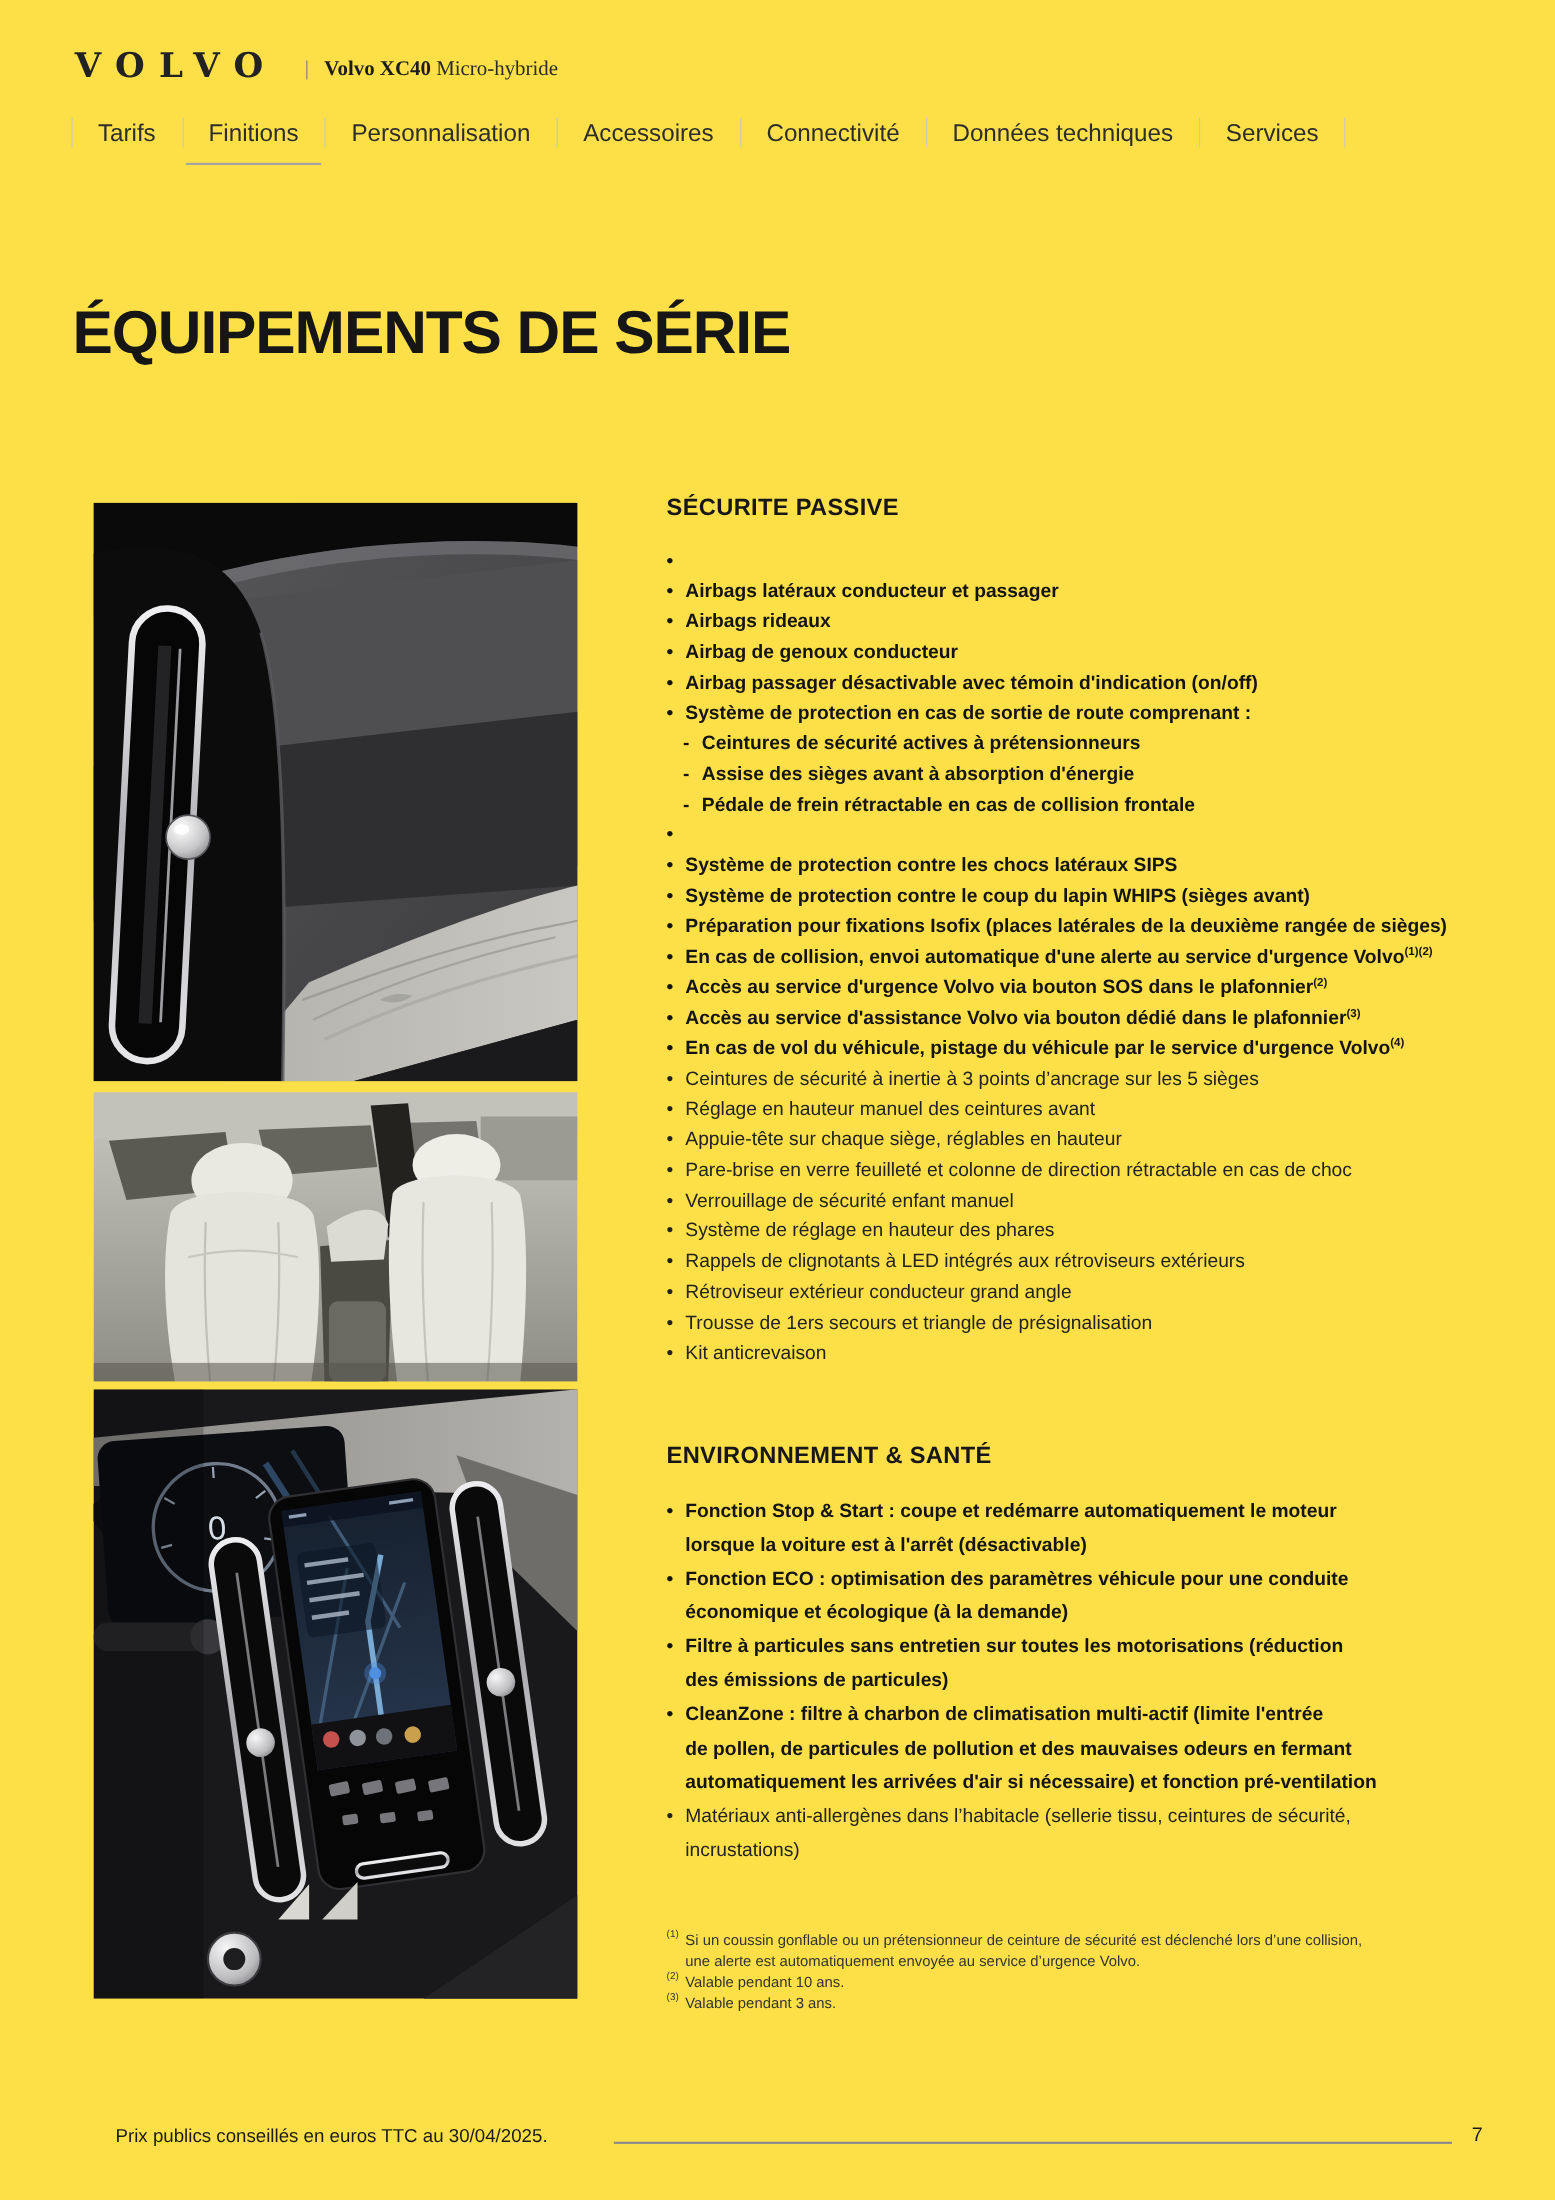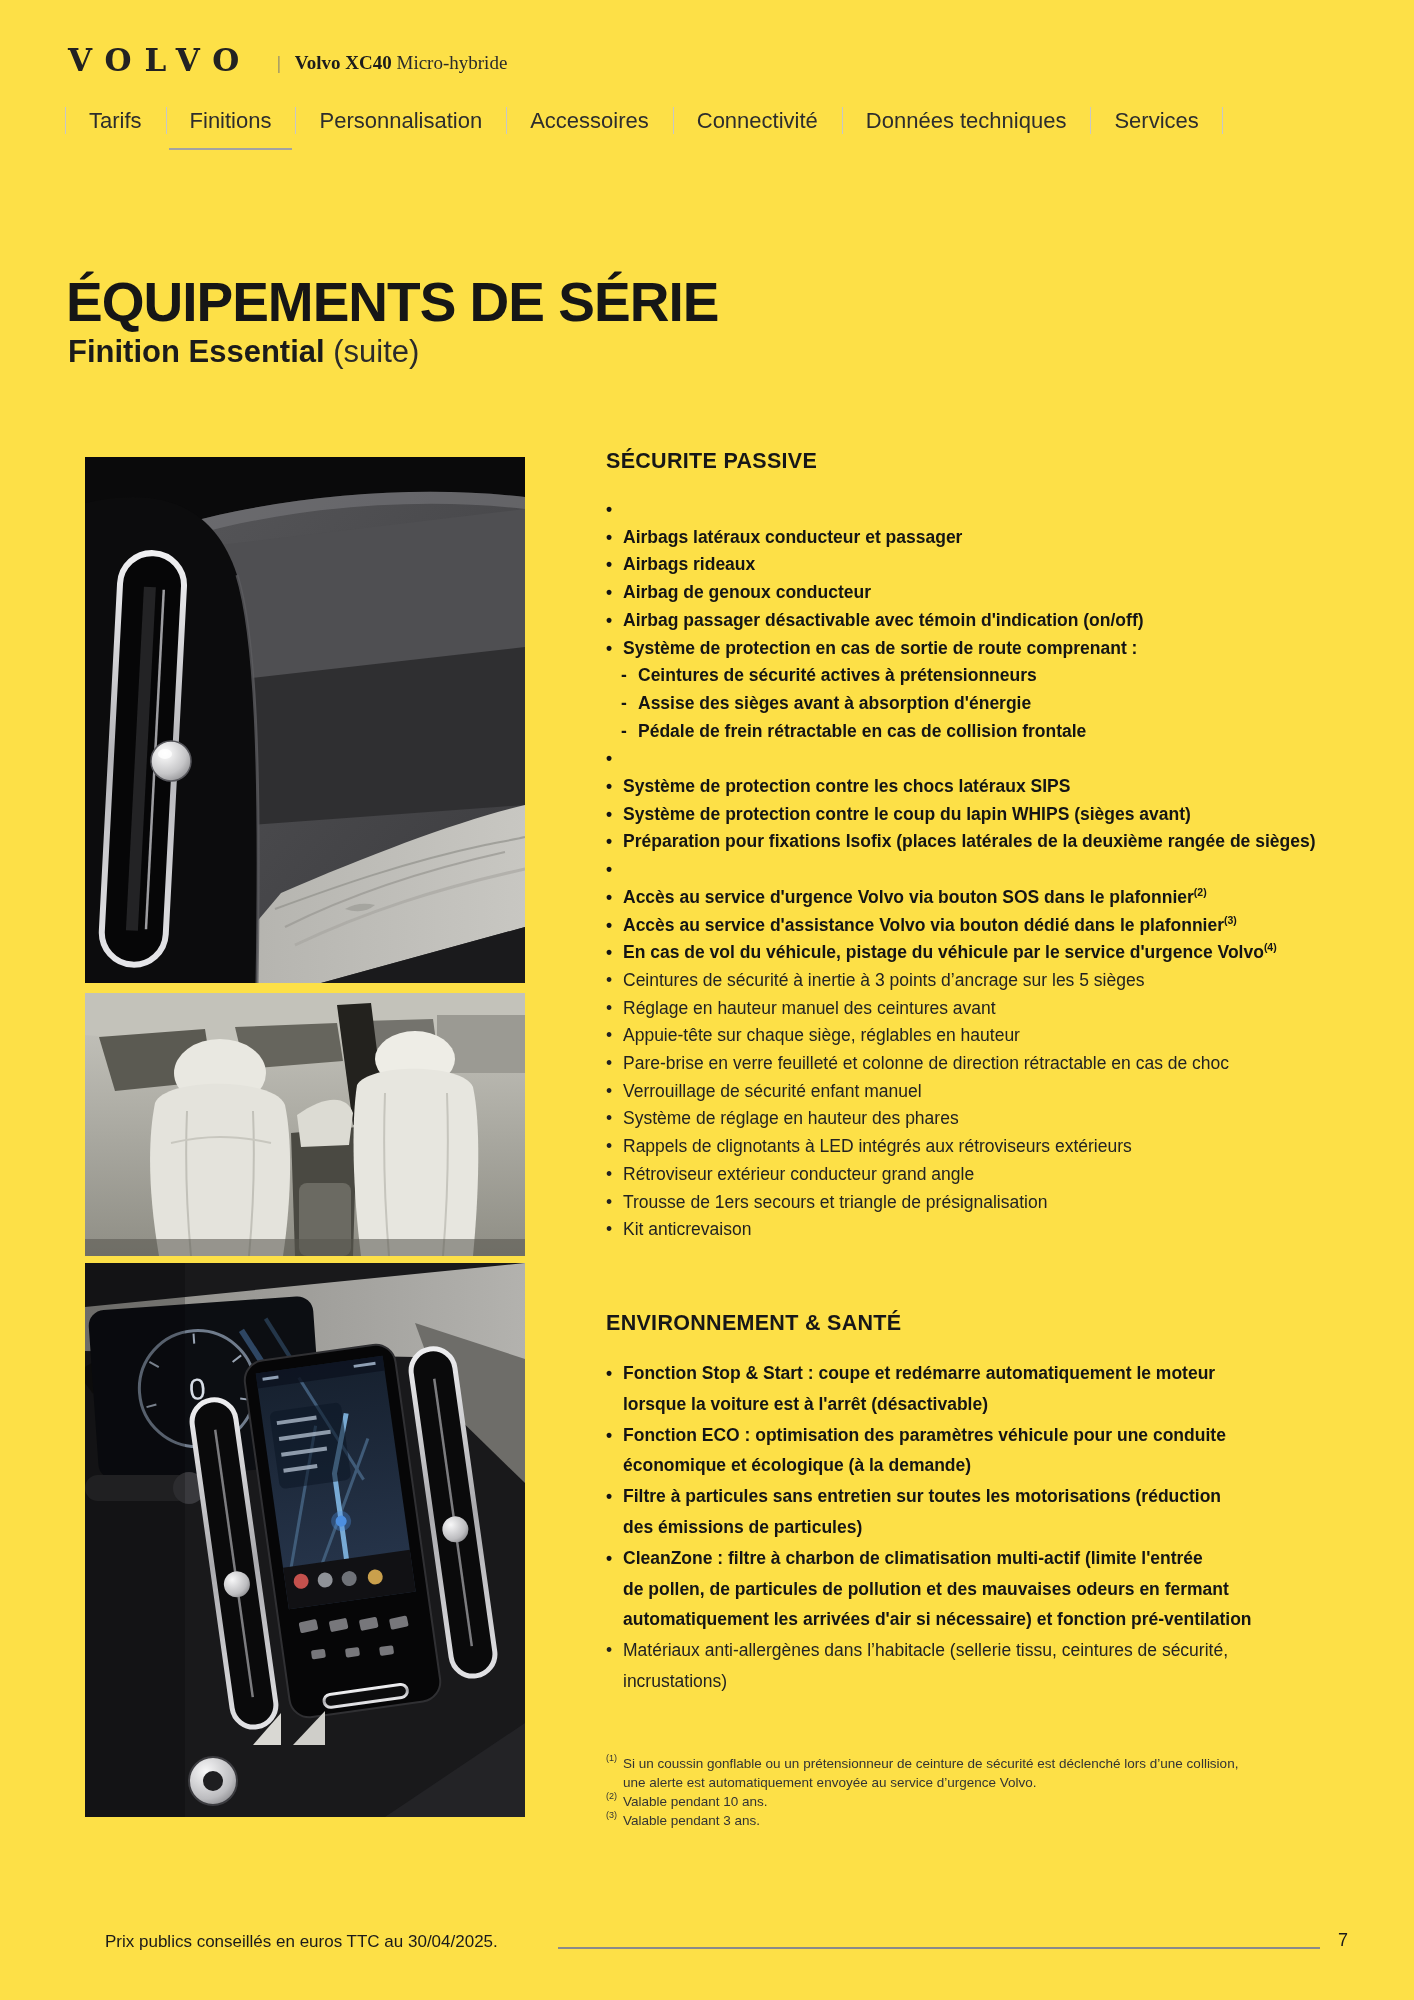--- a/index.html
+++ b/index.html
@@ -104,23 +104,20 @@
         
       </div>
 
       <div class="nav-item">
         <span class="nav-label">Services</span>
         
       </div>
     </nav>
 
   <div class="title">ÉQUIPEMENTS DE SÉRIE</div>
-  <div class="subtitle">
-    <span class="b">Finition Essential</span><span class="r"> (suite)</span>
-  </div>
 
   <div class="img img1">
     <svg viewBox="0 0 440 526" preserveAspectRatio="none" aria-hidden="true">
       <defs>
         <linearGradient id="i1bg" x1="0" y1="0" x2="1" y2="1">
           <stop offset="0" stop-color="#5a5a5d"></stop>
             <stop offset="1" stop-color="#3a3a3d"></stop>
         </linearGradient>
         <linearGradient id="i1wood" x1="0" y1="0" x2="1" y2="0">
           <stop offset="0" stop-color="#b2b1ac"></stop>
@@ -352,20 +349,21 @@
             <span class="content"><span>Système de protection contre le coup du lapin WHIPS (sièges avant)</span><sup class="supref"></sup></span>
           </div>
 
           <div class="li bold">
             <span class="marker">•</span>
             <span class="content"><span>Préparation pour fixations Isofix (places latérales de la deuxième rangée de sièges)</span><sup class="supref"></sup></span>
           </div>
 
           <div class="li bold">
             <span class="marker">•</span>
+            <span class="content"><span>En cas de collision, envoi automatique d'une alerte au service d'urgence Volvo</span><sup class="supref">(1)(2)</sup></span>
           </div>
 
           <div class="li bold">
             <span class="marker">•</span>
             <span class="content"><span>Accès au service d'urgence Volvo via bouton SOS dans le plafonnier</span><sup class="supref">(2)</sup></span>
           </div>
 
           <div class="li bold">
             <span class="marker">•</span>
             <span class="content"><span>Accès au service d'assistance Volvo via bouton dédié dans le plafonnier</span><sup class="supref">(3)</sup></span>

